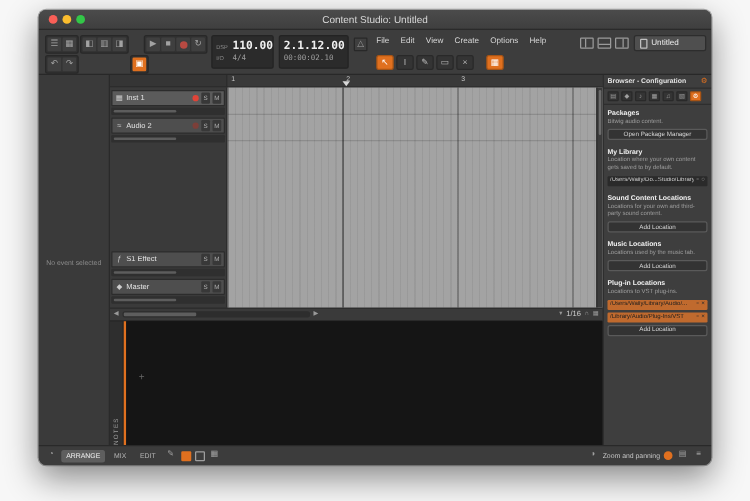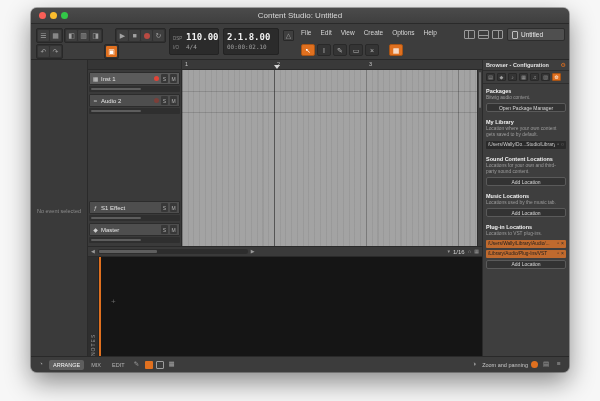--- a/index.html
+++ b/index.html
@@ -159,21 +159,21 @@
         <span class="disp-label">DSP</span>
         <span class="disp-main">110.00</span>
       </div>
       <div class="disp-row">
         <span class="disp-label">I/O</span>
         <span class="disp-sub">4/4</span>
       </div>
     </div>
     <div class="display" style="left:192px;top:4px;width:56px;height:27px">
       <div class="disp-row">
-        <span class="disp-main">2.1.8.00</span>
+        <span class="disp-main">2.1.12.00</span>
       </div>
       <div class="disp-row">
         <span class="disp-sub">00:00:02.10</span>
       </div>
     </div>
     <span class="tb-btn abs" style="left:252px;top:6px">△</span>
 
     <div class="menubar">
       <span class="menu-item">File</span>
       <span class="menu-item">Edit</span>

